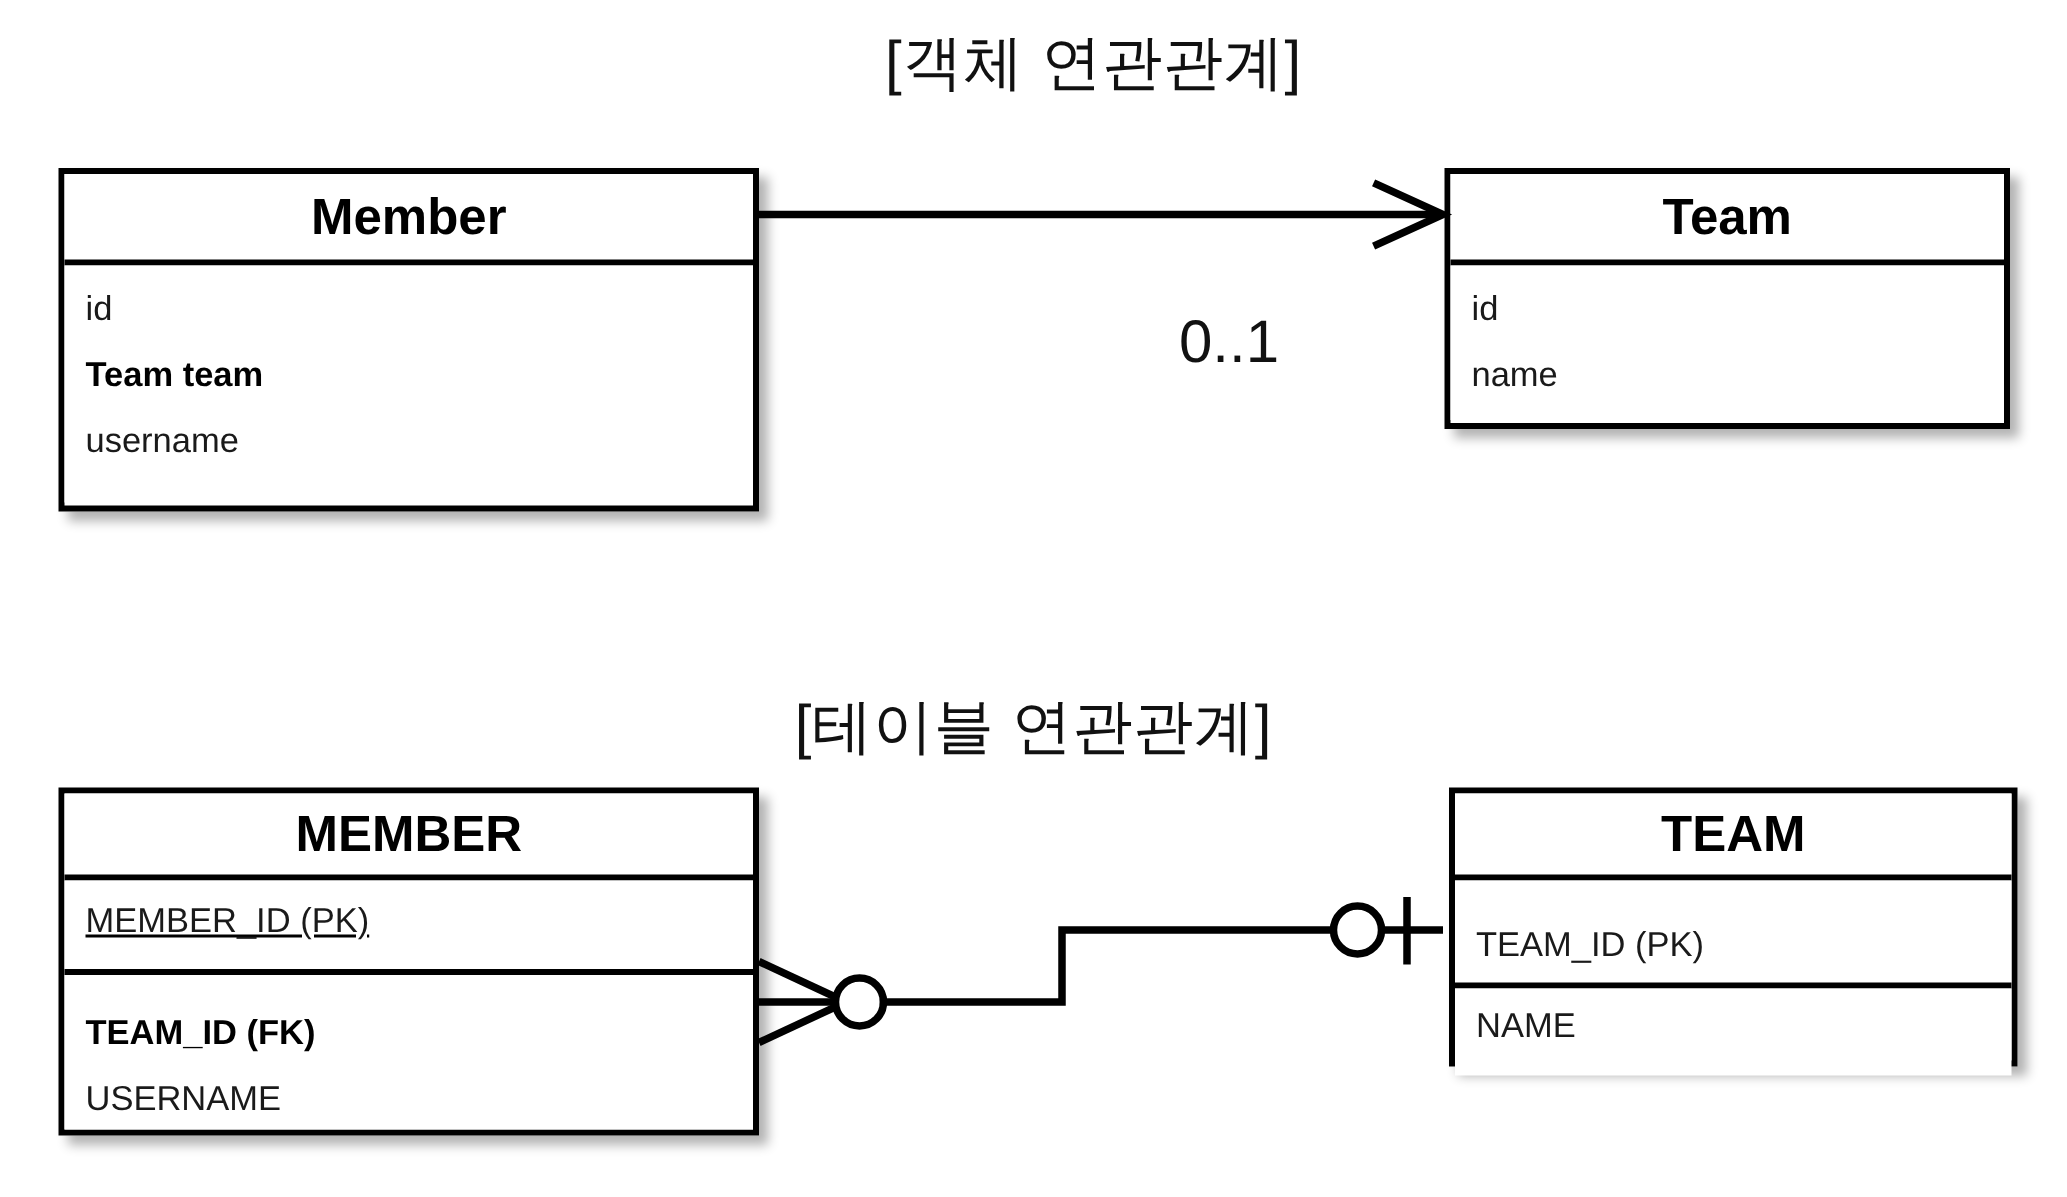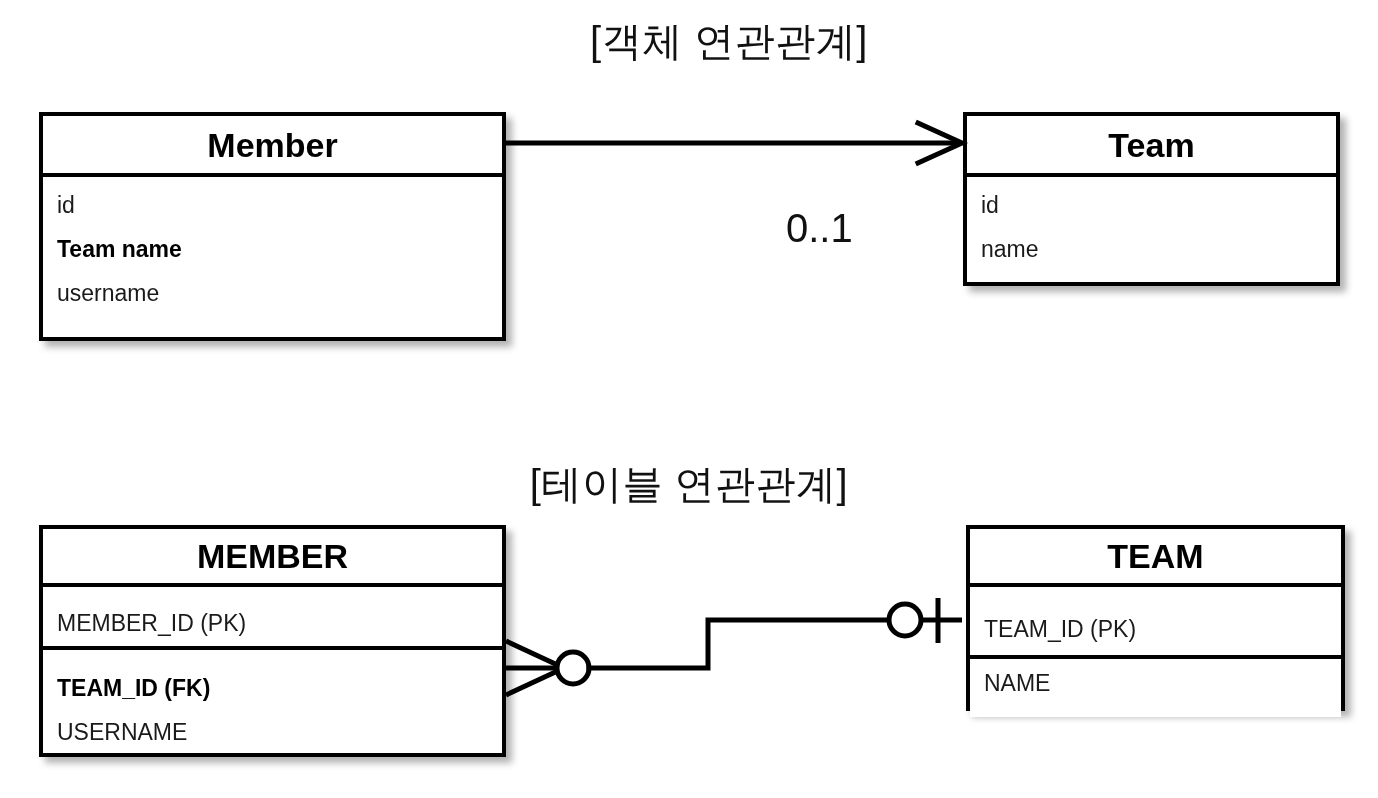--- a/index.html
+++ b/index.html
@@ -89,21 +89,21 @@
     left: 963px; top: 112px; width: 377px; height: 174px;
   }
   #box-team .ent-header { height: 61px; }
   #box-team .body { padding-top: 6px; height: 103px; }
 
   
   #box-member-table {
     left: 39px;  top: 525px; width: 467px; height: 232px;
   }
   #box-member-table .ent-header { height: 58px; }
-  #box-member-table .sec-pk { height: 63px; padding-top: 14px; }
+  #box-member-table .sec-pk { height: 63px; padding-top: 4px; text-decoration: underline; }
   #box-member-table .sec-cols { height: 103px; padding-top: 16px; }
 
   #box-team-table {
     left: 966px; top: 525px; width: 379px; height: 186px;
   }
   #box-team-table .ent-header { height: 58px; }
   #box-team-table .sec-pk { height: 72px; padding-top: 20px; }
   #box-team-table .sec-cols { height: 58px; padding-top: 2px; }
 
   
@@ -132,21 +132,21 @@
 <body>
 
 <div id="canvas">
 
   <div class="section-title" id="title-object">[객체 연관관계]</div>
 
   <div class="entity" id="box-member">
     <div class="ent-header">Member</div>
     <div class="ent-section body">
       <div class="attr">id</div>
-      <div class="attr bold">Team name</div>
+      <div class="attr bold">Team team</div>
       <div class="attr">username</div>
     </div>
   </div>
 
   <div class="entity" id="box-team">
     <div class="ent-header">Team</div>
     <div class="ent-section body">
       <div class="attr">id</div>
       <div class="attr">name</div>
     </div>

